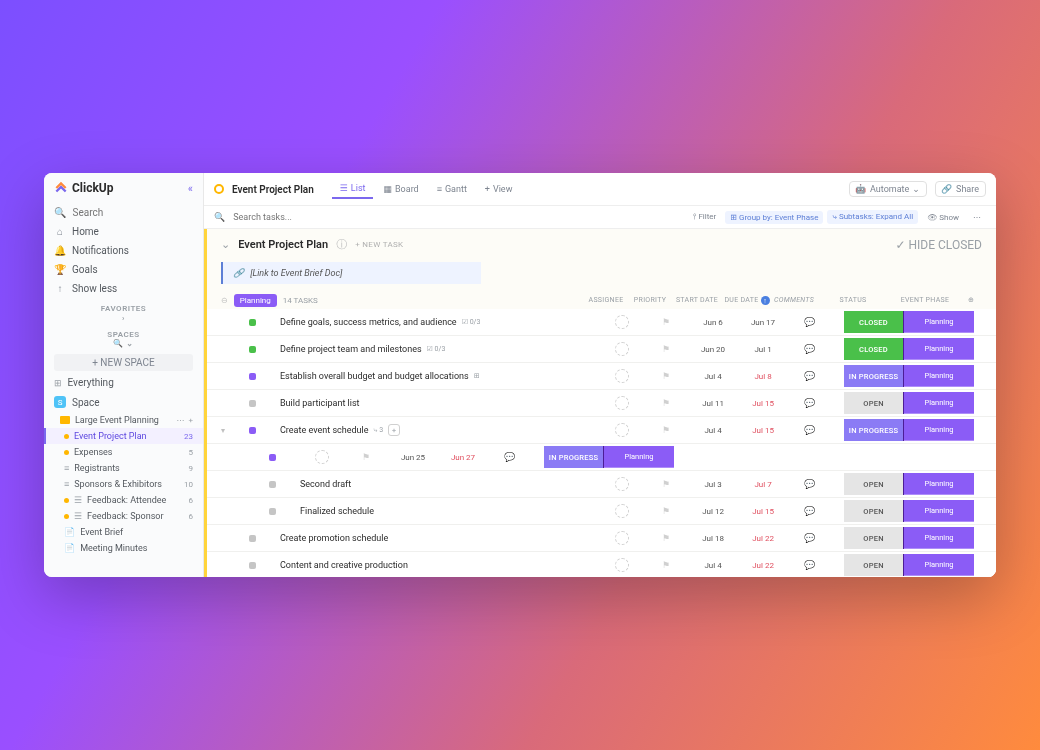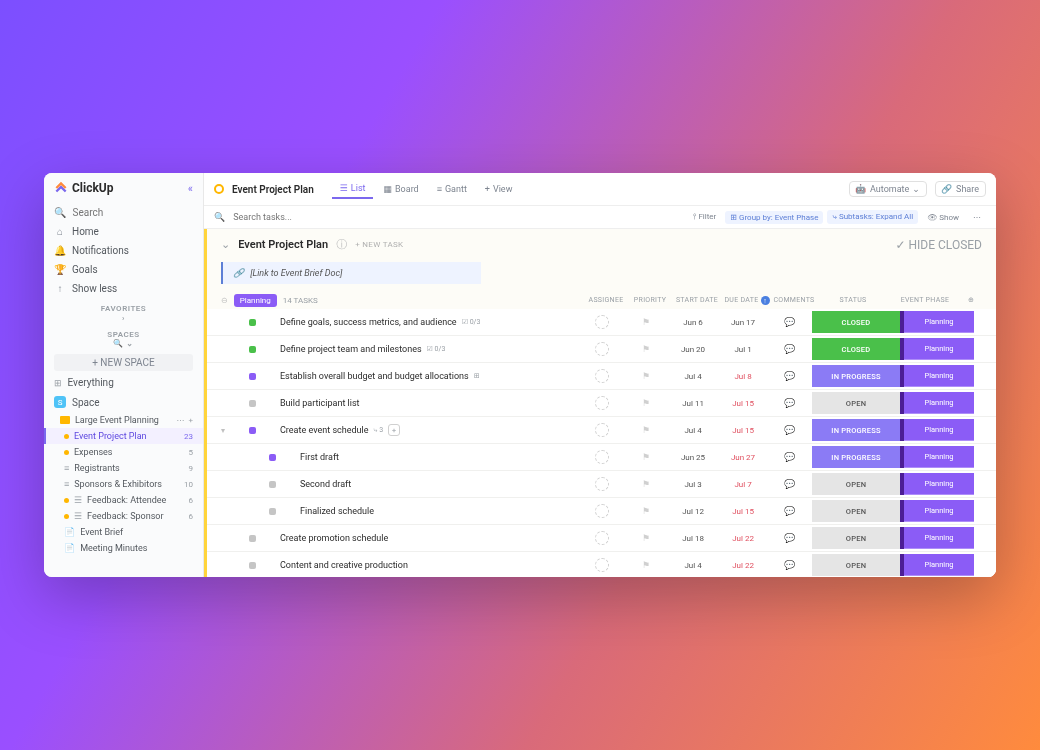--- a/index.html
+++ b/index.html
@@ -60,40 +60,40 @@
 .hide-closed { margin-left: auto; font-size: 12px; color: #9aa0a6; }
 .link-box { margin: 6px 14px; padding: 6px 10px; background: #eef3ff; border-left: 2px solid #5d7fd6; font-size: 9px; color: #555; font-style: italic; display: flex; align-items: center; gap: 6px; width: 260px; }
 .group-row { display: flex; align-items: center; padding: 4px 14px 2px; font-size: 8px; color: #9aa0a6; }
 .group-badge { background: #8b5cf6; color: #fff; padding: 2px 6px; border-radius: 3px; font-size: 8px; margin-right: 6px; }
 .cols { margin-left: auto; display: flex; }
 .col { text-align: center; font-size: 7px; color: #9aa0a6; text-transform: uppercase; letter-spacing: 0.3px; }
 .col.assignee { width: 44px; }
 .col.priority { width: 44px; }
 .col.start { width: 50px; }
 .col.due { width: 50px; display: flex; justify-content: center; gap: 2px; }
-.col.comments { width: 44px; }
+.col.comments { width: 44px; font-style: italic; }
 .col.status { width: 74px; }
 .col.phase { width: 70px; }
 .col.add { width: 22px; }
 .due-arrow { width: 9px; height: 9px; border-radius: 50%; background: #4a7fe0; color: #fff; font-size: 7px; display: inline-flex; align-items: center; justify-content: center; }
 .tasks { flex: 1; overflow-y: auto; }
 .task { display: flex; align-items: center; padding: 2px 0 2px 14px; border-bottom: 1px solid #f0f0ee; font-size: 9px; background: #fff; gap: 16px; }
 .task .toggle { width: 12px; color: #c0c0c0; font-size: 8px; }
 .task .sq { width: 7px; height: 7px; border-radius: 2px; margin-right: 8px; flex-shrink: 0; }
 .task .name { flex: 1; color: #2b2b2b; display: flex; align-items: center; gap: 5px; }
 .task.sub { padding-left: 34px; }
 .task .meta { display: flex; align-items: center; }
 .cell { text-align: center; font-size: 8px; color: #7e8590; display: flex; align-items: center; justify-content: center; }
 .cell.assignee { width: 44px; }
 .cell.priority { width: 44px; }
 .cell.start { width: 50px; color: #555; }
 .cell.due { width: 50px; color: #555; }
 .cell.due.red { color: #e04f5f; }
 .cell.comments { width: 44px; }
-.cell.status { width: 92px; font-size: 7.5px; color: #fff; font-weight: 500; letter-spacing: 0.2px; height: 22px; border-right: 4px solid #4c1d95;}
+.cell.status { width: 60px; font-size: 7.5px; color: #fff; font-weight: 500; letter-spacing: 0.2px; height: 22px; border-right: 1px solid #4c1d95; margin-left: 12px;}
 .cell.phase { width: 70px; font-size: 7.5px; color: #fff; background: #8b5cf6; height: 22px; border-bottom: 1px solid rgba(255,255,255,0.3); }
 .cell.add { width: 22px; }
 .st-closed { background: #4ac04a; }
 .st-progress { background: #8b7bf5; }
 .st-open { background: #e5e5e5; color: #555 !important; }
 .avatar-ph { width: 14px; height: 14px; border: 1px dashed #d0d0d0; border-radius: 50%; }
 .flag-ph { color: #d0d0d0; font-size: 9px; }
 .comment-ph { color: #d0d0d0; font-size: 9px; }
 .task-badge { font-size: 7px; color: #9aa0a6; display: inline-flex; align-items: center; gap: 2px; }
 .sub-add { width: 12px; height: 12px; border: 1px solid #d0d0d0; border-radius: 3px; font-size: 8px; color: #9aa0a6; display: inline-flex; align-items: center; justify-content: center; }
@@ -398,21 +398,20 @@
                 <span class="comment-ph">💬</span>
               </span>
       <span class="cell status st-progress">IN PROGRESS</span>
       <span class="cell phase">Planning</span>
       <span class="cell add"></span>
     </div>
           </div>
           <div class="task sub">
     <span class="toggle"></span>
     <span class="sq clr-purple"></span>
-    <span class="name">First draft</span>
     <div class="meta">
       <span class="cell assignee">
                 <span class="avatar-ph"></span>
               </span>
       <span class="cell priority">
                 <span class="flag-ph">⚑</span>
               </span>
       <span class="cell start">Jun 25</span>
       <span class="cell due red">Jun 27</span>
       <span class="cell comments">

